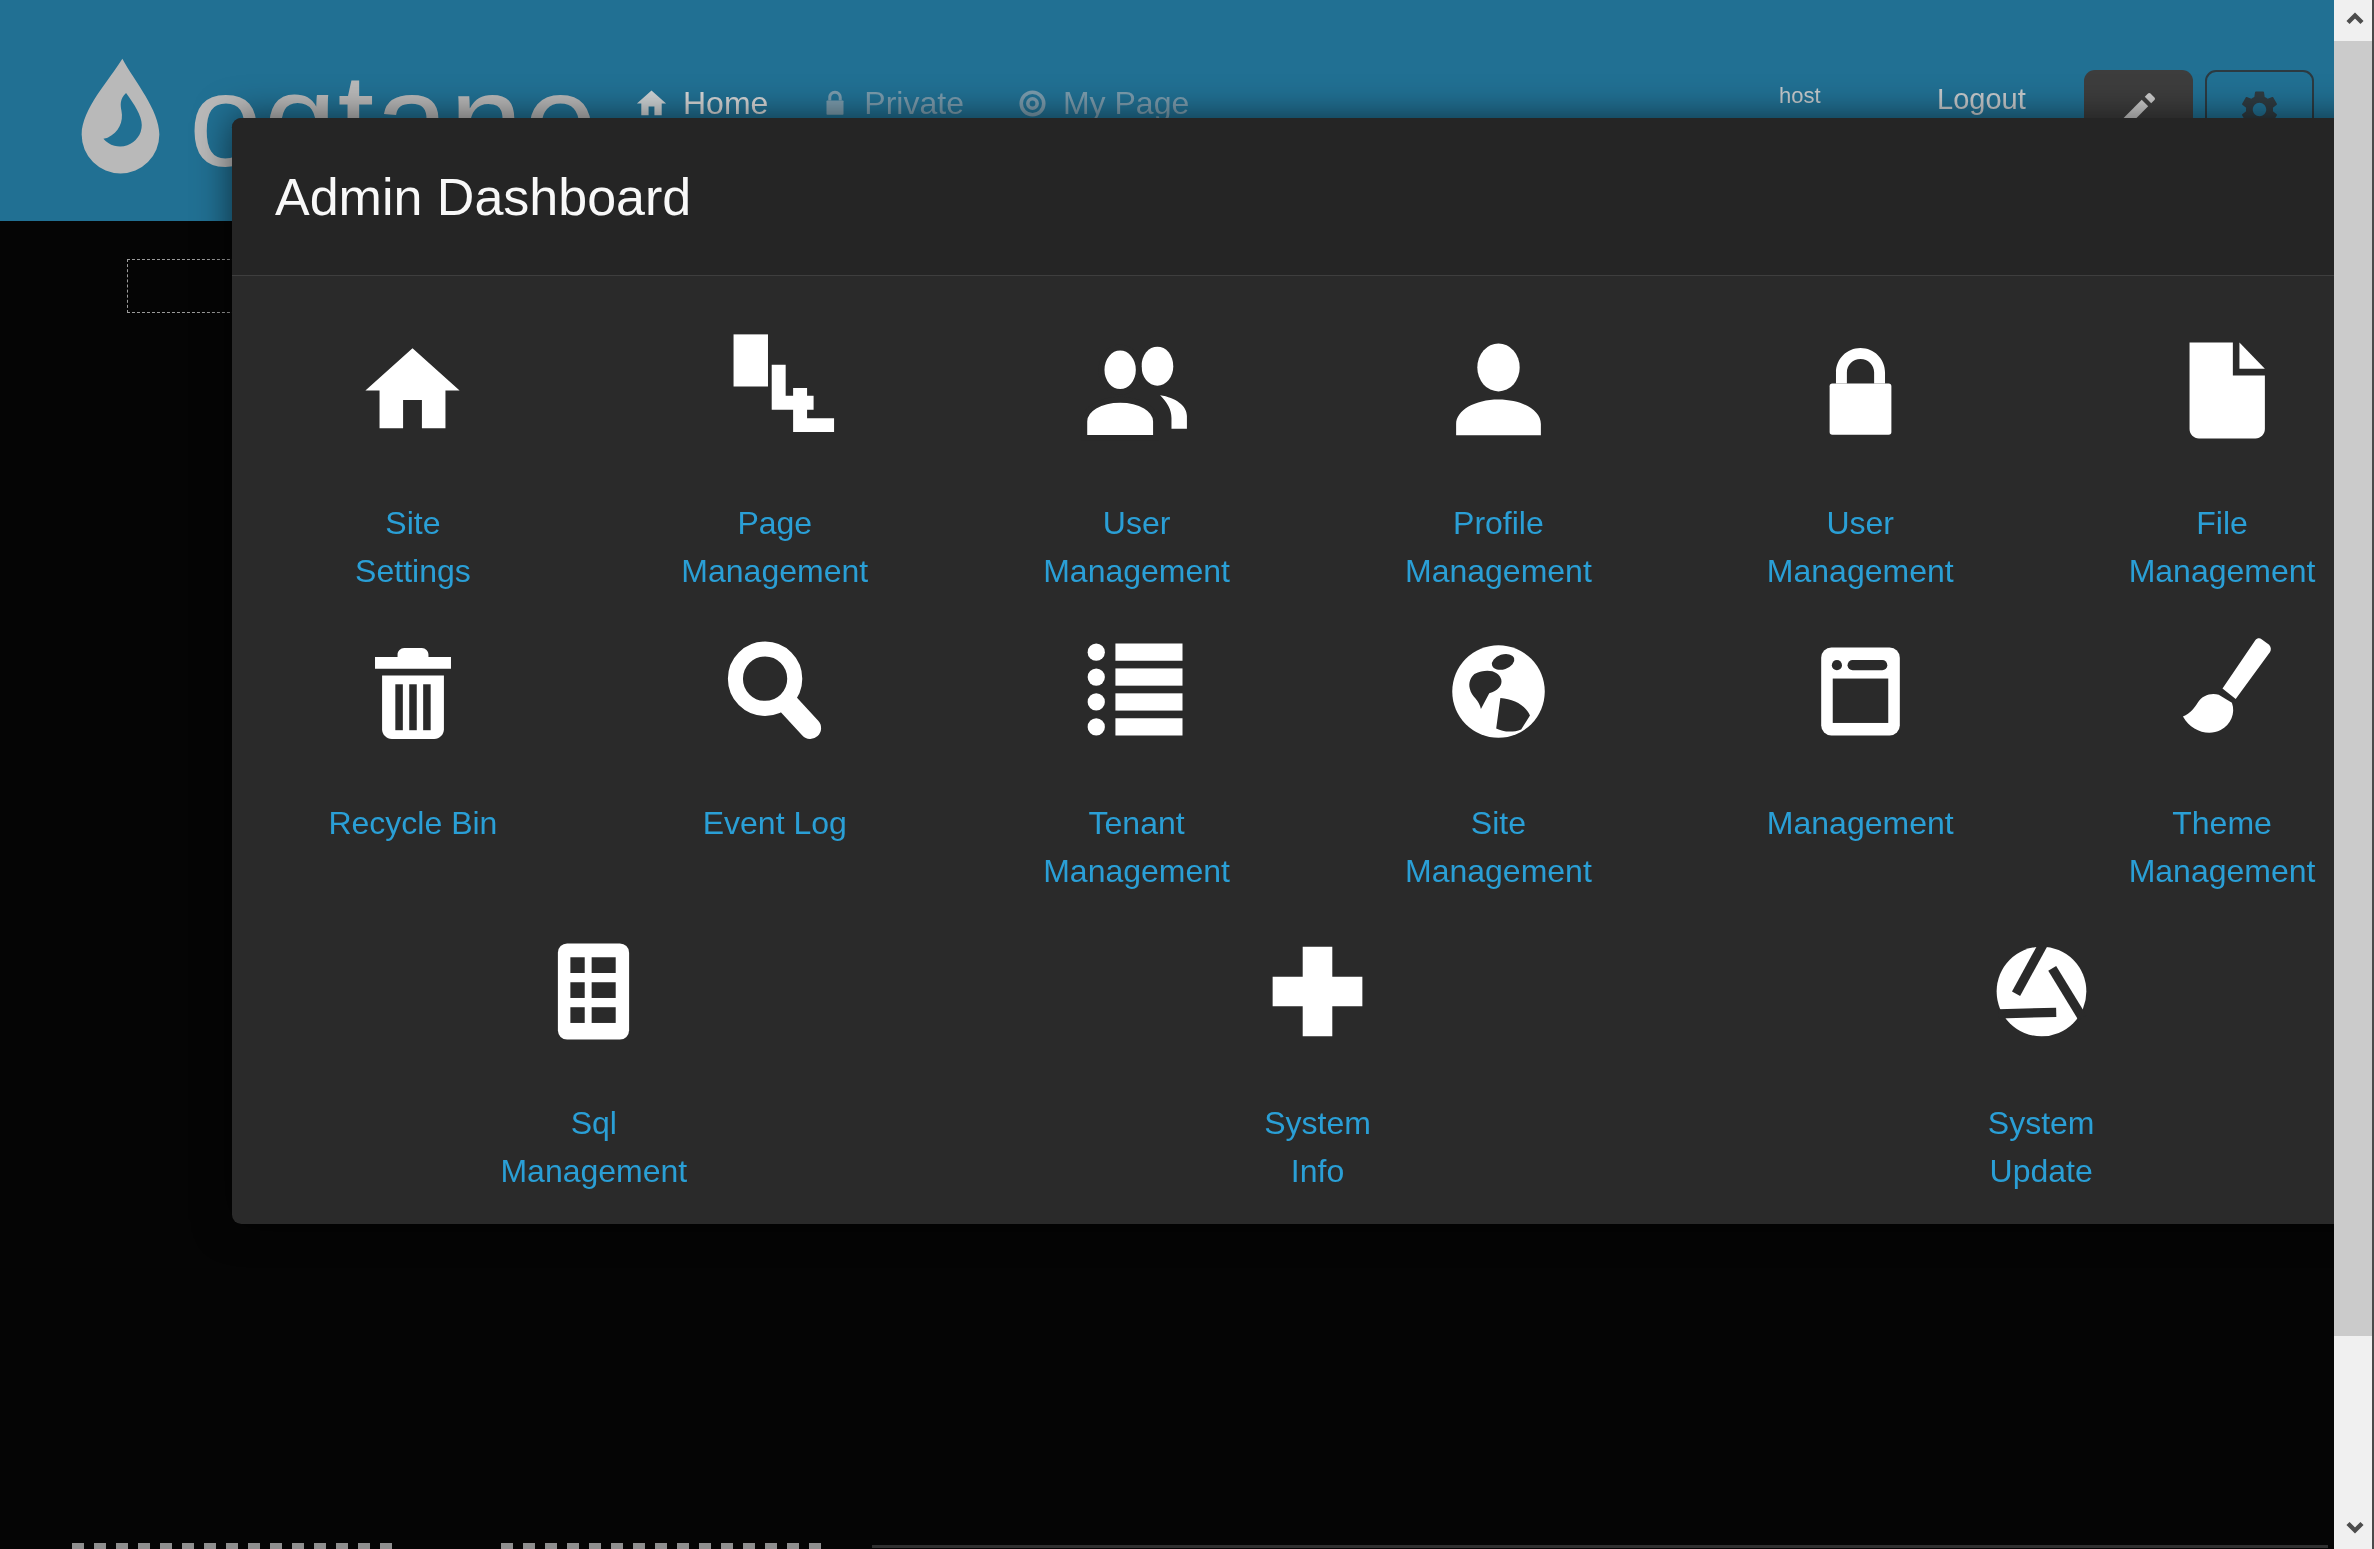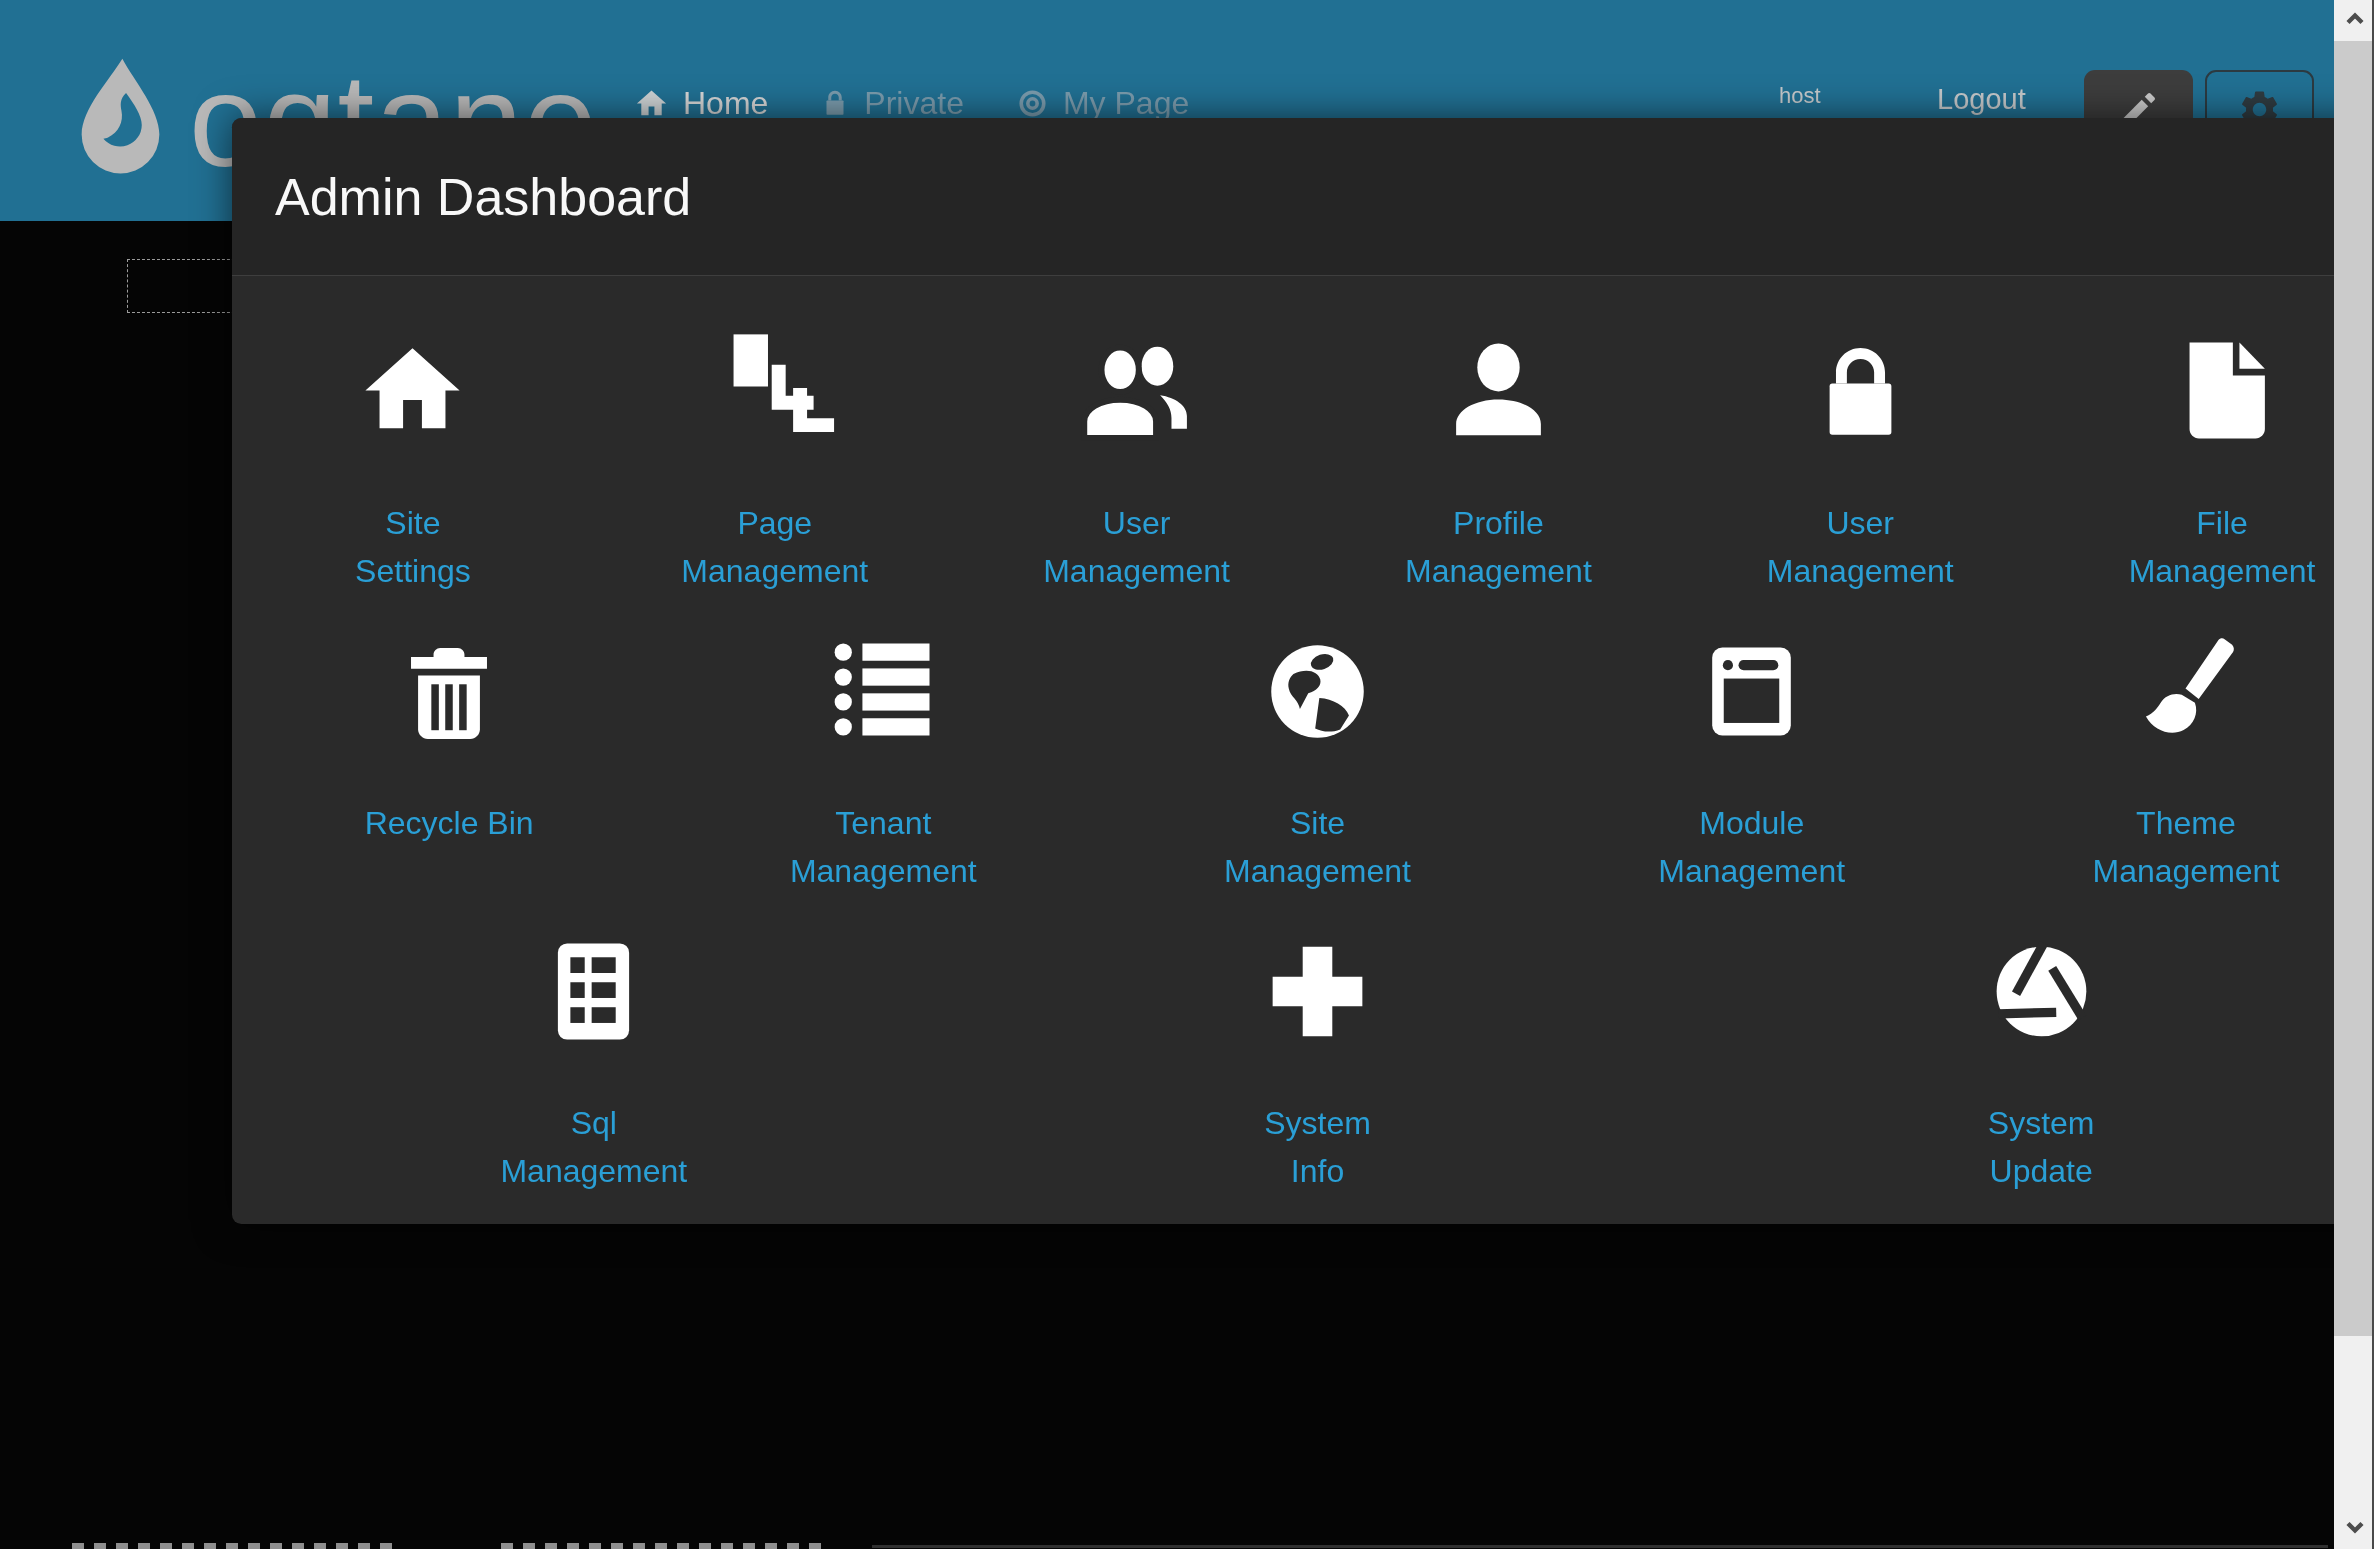--- a/index.html
+++ b/index.html
@@ -341,20 +341,31 @@
                 <use href="#i-trash"></use>
               </svg>
             </span>
           <span class="tlabel">
             <span class="tline">Recycle Bin</span>
             <span class="tline"></span>
           </span>
         </a>
         <a class="tile">
           <span class="ticon">
+              <svg width="113" height="113" viewBox="0 0 122 122">
+                <use href="#i-magnifier"></use>
+              </svg>
+            </span>
+          <span class="tlabel">
+            <span class="tline">Event Log</span>
+            <span class="tline"></span>
+          </span>
+        </a>
+        <a class="tile">
+          <span class="ticon">
               <svg width="115" height="115" viewBox="0 0 124 124">
                 <use href="#i-list"></use>
               </svg>
             </span>
           <span class="tlabel">
             <span class="tline">Tenant</span>
             <span class="tline">Management</span>
           </span>
         </a>
         <a class="tile">
@@ -368,21 +379,20 @@
             <span class="tline">Management</span>
           </span>
         </a>
         <a class="tile">
           <span class="ticon">
               <svg width="111" height="111" viewBox="0 0 120 120">
                 <use href="#i-browser"></use>
               </svg>
             </span>
           <span class="tlabel">
-            <span class="tline">Module</span>
             <span class="tline">Management</span>
           </span>
         </a>
         <a class="tile">
           <span class="ticon">
               <svg width="113" height="113" viewBox="0 0 122 122">
                 <use href="#i-brush"></use>
               </svg>
             </span>
           <span class="tlabel">

